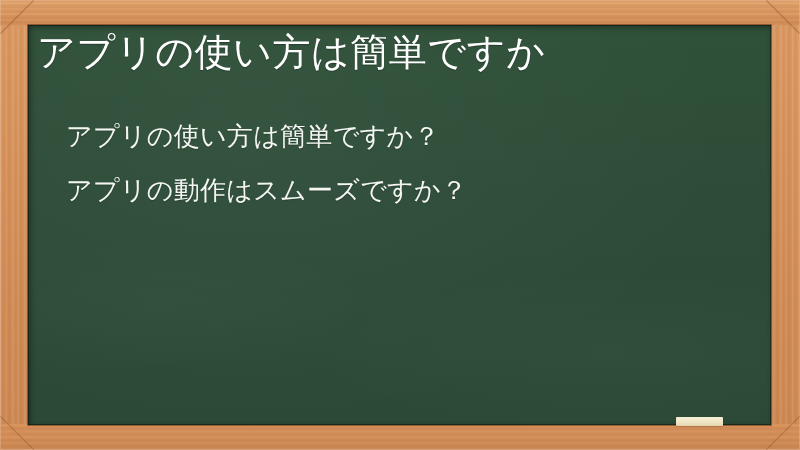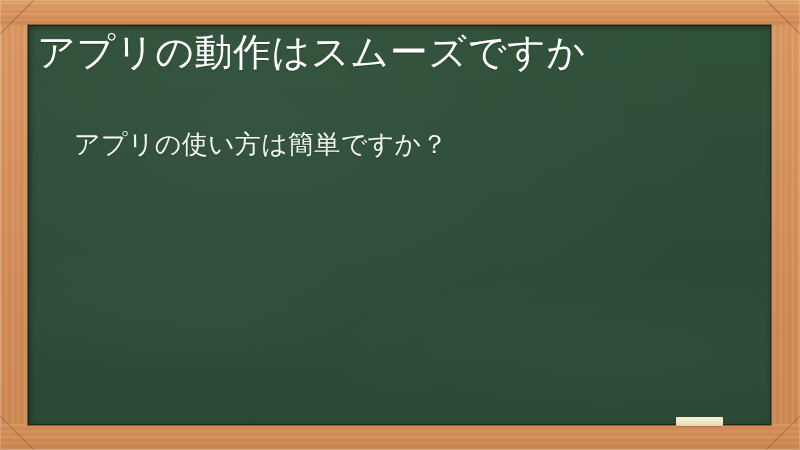--- a/index.html
+++ b/index.html
@@ -130,21 +130,21 @@
     color: #ffffff;
     white-space: nowrap;
     letter-spacing: 0.5px;
     text-shadow: 0 1px 1px rgba(0,0,0,0.25);
   }
 
   .question-list {
     position: absolute;
     left: 34px;
     top: 80px;
-    margin: 12px;
+    margin: 4px;
     padding: 0;
     list-style: none;
   }
   .question-item {
     font-size: 26px;
     line-height: 54px;
     color: #f4f6f2;
     white-space: nowrap;
     letter-spacing: 0.3px;
     text-shadow: 0 1px 1px rgba(0,0,0,0.22);
@@ -173,22 +173,23 @@
   <div class="mitre mitre-tl"></div>
   <div class="mitre mitre-tr"></div>
   <div class="mitre mitre-bl"></div>
   <div class="mitre mitre-br"></div>
 
   <div class="frame-outline"></div>
 
   <div class="board">
     <div class="board-smudge"></div>
 
-    <div class="board-title">アプリの動作はスムーズですか</div>
+    <div class="board-title">アプリの使い方は簡単ですか</div>
 
     <ul class="question-list">
       <li class="question-item">アプリの使い方は簡単ですか？</li>
+      <li class="question-item">アプリの動作はスムーズですか？</li>
     </ul>
   </div>
 
   <div class="chalk-stick"></div>
 
 </div>
 
 </body></html>

